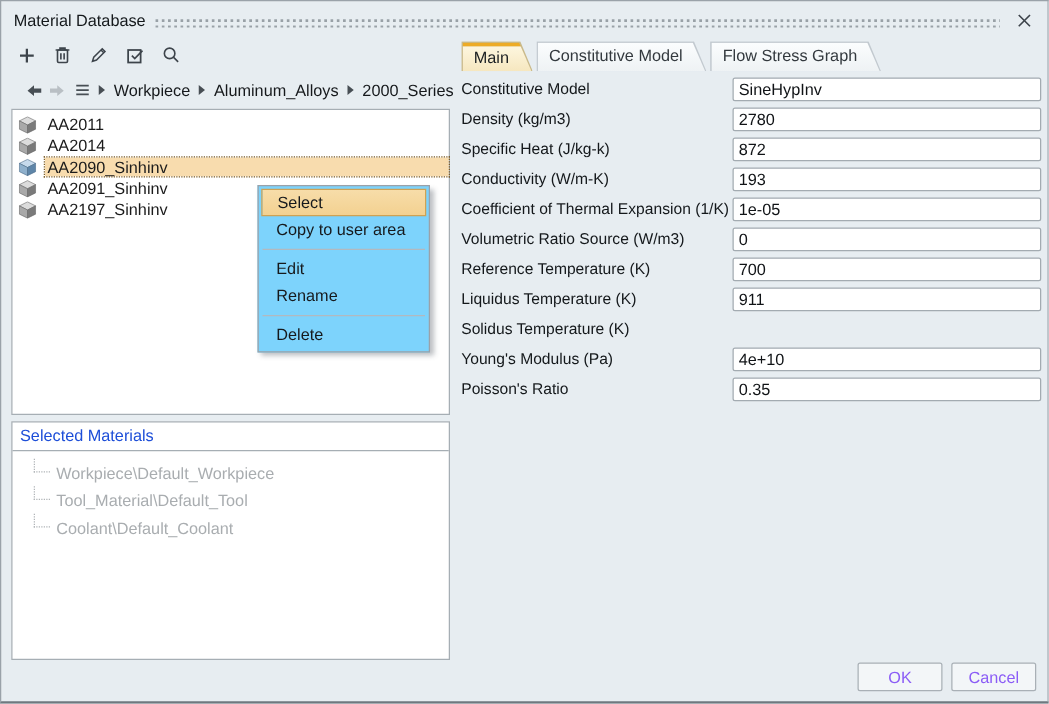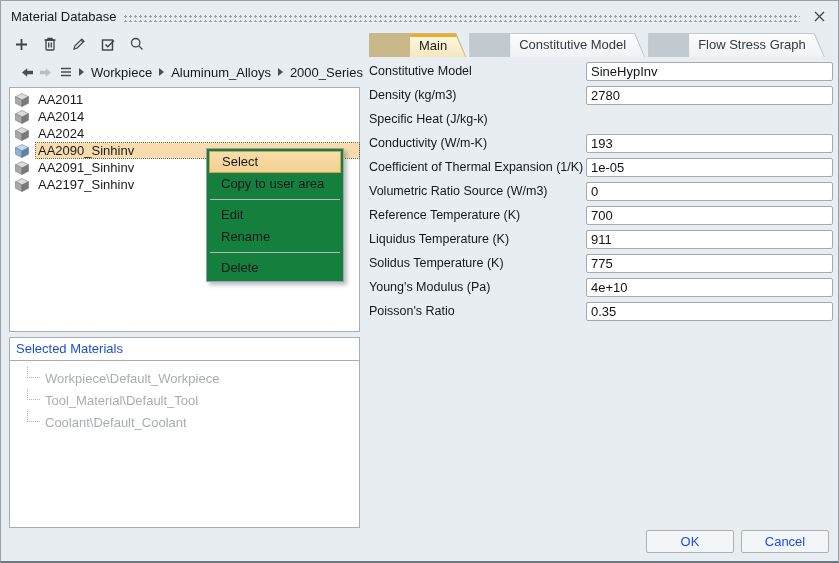--- a/index.html
+++ b/index.html
@@ -46,40 +46,40 @@
   .sm-item .elbow { width:13px; height:11px; margin:-11px 5px 0 17px;
                     border-left:1px dotted #b0b4b7; border-bottom:1px dotted #b0b4b7; }
 
   
   .tabs { position:absolute; left:368px; top:32px; height:24px; display:flex; }
   .tab { position:relative; height:24px; margin-right:3px;
          clip-path:polygon(0 0,calc(100% - 10px) 0,100% 100%,0 100%);
          background:#c2c9cf; padding:1px 1px 0 1px; }
   .tab-inner { height:100%; clip-path:polygon(0 0,calc(100% - 10px) 0,100% 100%,0 100%);
                background:linear-gradient(#fbfdfe,#eef2f4);
-               padding:3px 18px 0 9px; color:#33393e; white-space:nowrap;margin-left:40px; }
+               padding:3px 18px 0 9px; color:#33393e; white-space:nowrap; }
   .tab.active { background:#c9b98a; }
   .tab.active .tab-inner { background:linear-gradient(#fdf6df,#f6e7bf);
                border-top:3px solid #edab26; padding-top:1px; color:#1b1f22; }
 
   
   .form { position:absolute; left:368px; top:58px; width:464px; }
   .frow { height:24px; display:flex; align-items:center; }
   .flabel { flex:1; font-size:12.5px; color:#14181b; white-space:nowrap; overflow:hidden; }
   .finput { width:247px; height:19px; border:1px solid #a3abb1; border-radius:2px;
             background:#fff; font-family:inherit; font-size:13px; color:#101316; padding:0 4px; }
 
   
   .footer { position:absolute; right:9px; bottom:8px; display:flex; gap:7px; }
-  .btn { width:88px; height:23px; background:#f3f6f8; border:1px solid #a9b0b6; border-radius:2px;
-         font-family:inherit; font-size:13px; color:#1d4ed8; display:flex; align-items:center; justify-content:center; }
+  .btn { width:68px; height:23px; background:#f3f6f8; border:1px solid #a9b0b6; border-radius:2px;
+         font-family:inherit; font-size:13px; color:#8b5cf6; display:flex; align-items:center; justify-content:center; }
 
   
   .context-menu { position:absolute; left:205px; top:147px; width:138px;
-                  background:#15803d; border:1px solid #9aa1a8; padding:2px;
+                  background:#7dd3fc; border:1px solid #9aa1a8; padding:2px;
                   box-shadow:3px 3px 4px rgba(60,70,80,.35); }
   .menu-item { height:22px; line-height:22px; padding-left:12px; color:#16191c; }
   .menu-item.highlighted { background:linear-gradient(#f7dda9,#f3d191); border:1px solid #cfa253; line-height:20px; }
   .menu-sep { border-top:1px solid #b2b9bf; margin:4px 1px; }
 
   svg { display:block; }
 </style>
 </head>
 <body>
 
@@ -177,30 +177,20 @@
     <div class="lrow">
       <span class="cube">
         <svg width="14" height="14" viewBox="0 0 14 14">
             <polygon points="7,0.5 13.5,3.7 7,7 0.5,3.7" fill="#dcdcdc" stroke="#6b6b6b" stroke-width="0.5"></polygon>
             <polygon points="0.5,3.7 7,7 7,13.5 0.5,10.3" fill="#a9a9a9" stroke="#6b6b6b" stroke-width="0.5"></polygon>
             <polygon points="13.5,3.7 7,7 7,13.5 13.5,10.3" fill="#7a7a7a" stroke="#6b6b6b" stroke-width="0.5"></polygon>
           </svg>
       </span>
       <span class="lbl">AA2014</span>
     </div>
-    <div class="lrow">
-      <span class="cube">
-        <svg width="14" height="14" viewBox="0 0 14 14">
-            <polygon points="7,0.5 13.5,3.7 7,7 0.5,3.7" fill="#dcdcdc" stroke="#6b6b6b" stroke-width="0.5"></polygon>
-            <polygon points="0.5,3.7 7,7 7,13.5 0.5,10.3" fill="#a9a9a9" stroke="#6b6b6b" stroke-width="0.5"></polygon>
-            <polygon points="13.5,3.7 7,7 7,13.5 13.5,10.3" fill="#7a7a7a" stroke="#6b6b6b" stroke-width="0.5"></polygon>
-          </svg>
-      </span>
-      <span class="lbl">AA2024</span>
-    </div>
     <div class="lrow selected">
       <span class="cube">
         <svg width="14" height="14" viewBox="0 0 14 14">
             <polygon points="7,0.5 13.5,3.7 7,7 0.5,3.7" fill="#c7daec" stroke="#4e6e8c" stroke-width="0.5"></polygon>
             <polygon points="0.5,3.7 7,7 7,13.5 0.5,10.3" fill="#8fb0cc" stroke="#4e6e8c" stroke-width="0.5"></polygon>
             <polygon points="13.5,3.7 7,7 7,13.5 13.5,10.3" fill="#5e85a8" stroke="#4e6e8c" stroke-width="0.5"></polygon>
           </svg>
       </span>
       <span class="lbl">AA2090_Sinhinv</span>
     </div>
@@ -260,20 +250,21 @@
     <div class="frow">
       <span class="flabel">Constitutive Model</span>
       <input class="finput" value="SineHypInv" style="">
     </div>
     <div class="frow">
       <span class="flabel">Density (kg/m3)</span>
       <input class="finput" value="2780" style="">
     </div>
     <div class="frow">
       <span class="flabel">Specific Heat (J/kg-k)</span>
+      <input class="finput" value="872" style="">
     </div>
     <div class="frow">
       <span class="flabel">Conductivity (W/m-K)</span>
       <input class="finput" value="193" style="">
     </div>
     <div class="frow">
       <span class="flabel">Coefficient of Thermal Expansion (1/K)</span>
       <input class="finput" value="1e-05" style="">
     </div>
     <div class="frow">
@@ -283,21 +274,20 @@
     <div class="frow">
       <span class="flabel">Reference Temperature (K)</span>
       <input class="finput" value="700" style="">
     </div>
     <div class="frow">
       <span class="flabel">Liquidus Temperature (K)</span>
       <input class="finput" value="911" style="">
     </div>
     <div class="frow">
       <span class="flabel">Solidus Temperature (K)</span>
-      <input class="finput" value="775" style="">
     </div>
     <div class="frow">
       <span class="flabel">Young's Modulus (Pa)</span>
       <input class="finput" value="4e+10" style="">
     </div>
     <div class="frow">
       <span class="flabel">Poisson's Ratio</span>
       <input class="finput" value="0.35" style="">
     </div>
   </div>

